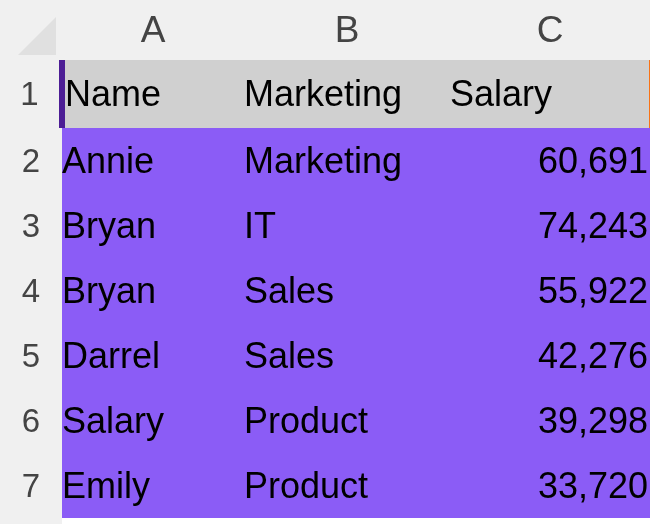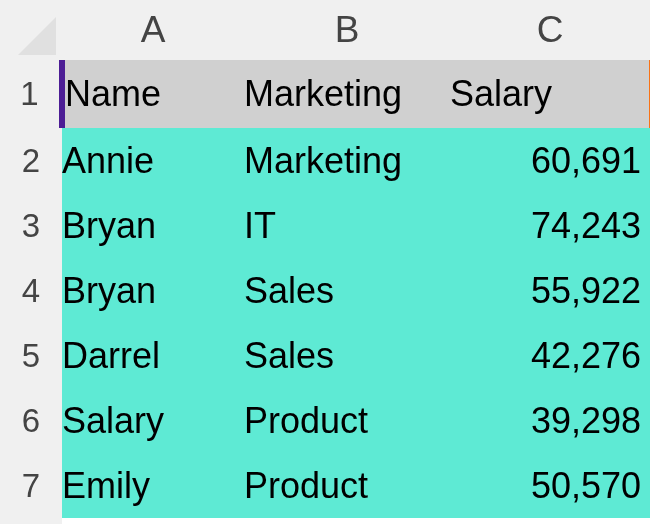--- a/index.html
+++ b/index.html
@@ -77,30 +77,30 @@
     color: #444444;
     font-size: 33px;
     text-align: center;
     border-right: 1px solid #d0d0d0;
     border-bottom: 1px solid #e2e2e2;
   }
   .rowhead.r1 { border-right-color: #9a9a9a; }
 
   
   .cell {
-    background: #5eead4;
+    background: #8b5cf6;
     color: #000000;
     font-size: 36px;
     border-right: 1px solid #d9d9d9;
     border-bottom: 1px solid #e4e4e4;
     padding: 0 10px 0 12px;
     white-space: nowrap;
     overflow: hidden;
   }
-  .cell.num { text-align: right; padding-right: 9px; }
+  .cell.num { text-align: right; padding-right: 2px; }
 
   
   .hcell {
     background: #d0d0d0;
     color: #000000;
     font-weight: bold;
     font-size: 36px;
     border-right: 1px solid #b8b8b8;
     border-bottom: 3px solid #1a1a1a;
     border-top: 1px solid #9a9a9a;
@@ -185,21 +185,21 @@
       <td class="rowhead">6</td>
       <td class="cell">Salary</td>
       <td class="cell">Product</td>
       <td class="cell num">39,298</td>
     </tr>
 
     <tr class="rowd">
       <td class="rowhead">7</td>
       <td class="cell">Emily</td>
       <td class="cell">Product</td>
-      <td class="cell num">50,570</td>
+      <td class="cell num">33,720</td>
     </tr>
 
     <tr class="rowtail">
       <td class="tailhead"></td>
       <td class="tailcell"></td>
       <td class="tailcell"></td>
       <td class="tailcell"></td>
     </tr>
   </tbody>
     </table>

